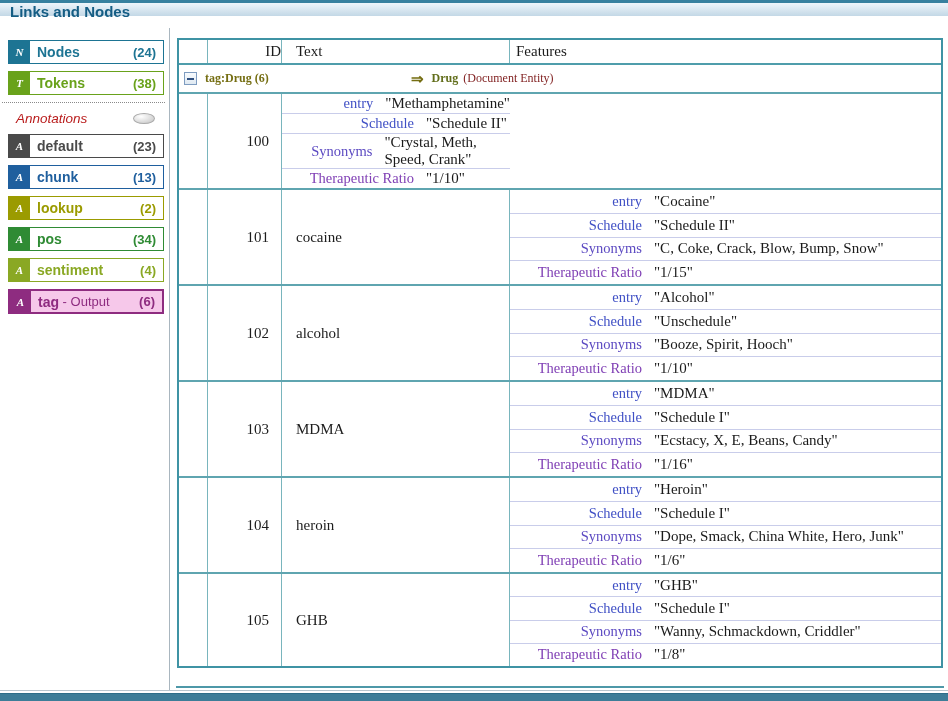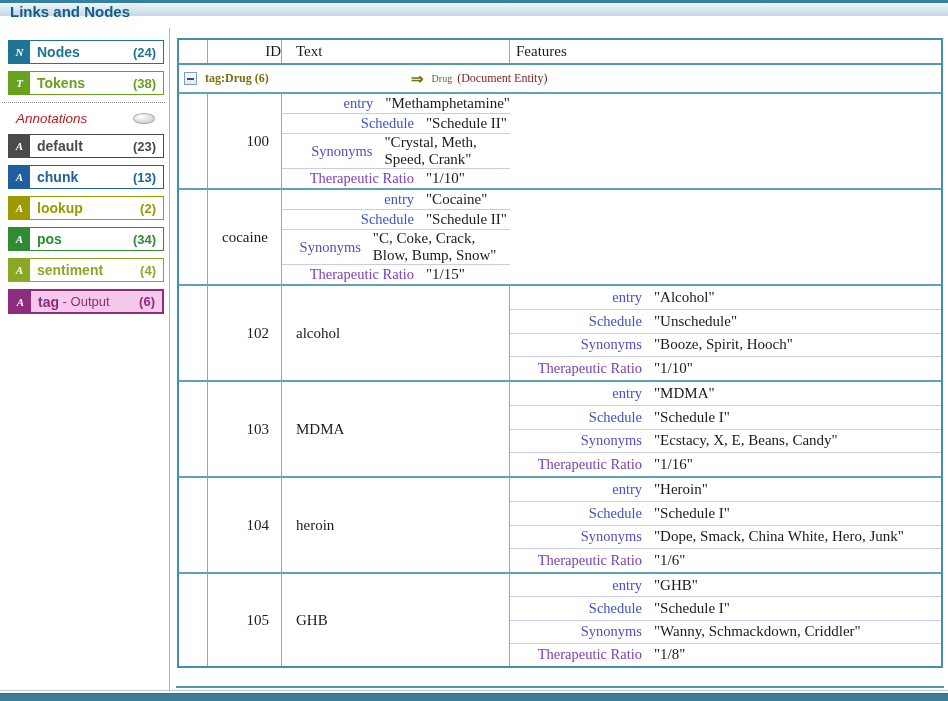--- a/index.html
+++ b/index.html
@@ -67,21 +67,21 @@
     display:flex; align-items:center;
   }
   .collapse-icon {
     position:relative; width:13px; height:13px; margin-left:5px;
     border:1px solid #7e9cc0; background:linear-gradient(#f8fbfe,#dfe9f2);
   }
   .collapse-icon .minus { position:absolute; left:2px; top:5px; width:7px; height:2px; background:#2f4f7f; }
   .group-name { margin-left:8px; font-weight:bold; color:#756e12; font-size:12px; }
   .group-arrow-cluster { position:absolute; left:232px; top:0; height:100%; display:flex; align-items:center; }
   .group-arrow { color:#756e12; font-weight:bold; font-size:15px; }
-  .group-entity { margin-left:8px; font-weight:normal; color:#626e1b; font-size:10px; }
+  .group-entity { margin-left:8px; font-weight:bold; color:#626e1b; font-size:12px; }
   .group-entity-note { margin-left:5px; color:#7f1d1d; font-size:12px; }
 
   .drow { display:grid; grid-template-columns:29px 74px 228px 1fr; height:96px; border-bottom:2px solid #5fa5b0; }
   .drow:last-child { height:92px; border-bottom:none; }
   .cell { border-right:1px solid #79b5bd; }
   .c-feat { border-right:none; display:flex; flex-direction:column; }
   .c-id { display:flex; align-items:center; justify-content:flex-end; padding-right:12px; }
   .c-text { display:flex; align-items:center; padding-left:14px; }
   .fline { flex:1; display:flex; align-items:center; border-bottom:1px solid #c9cdea; }
   .fline:last-child { border-bottom:none; }
@@ -197,20 +197,21 @@
     <span class="fvalue">"Crystal, Meth, Speed, Crank"</span>
   </div>
             <div class="fline">
     <span class="fname" style="color: rgb(128, 64, 181);">Therapeutic Ratio</span>
     <span class="fvalue">"1/10"</span>
   </div>
           </div>
   </div>
         <div class="drow">
     <div class="cell c-exp"></div>
+    <div class="cell c-id">101</div>
     <div class="cell c-text">cocaine</div>
     <div class="cell c-feat">
             <div class="fline">
     <span class="fname" style="color: rgb(64, 80, 197);">entry</span>
     <span class="fvalue">"Cocaine"</span>
   </div>
             <div class="fline">
     <span class="fname" style="color: rgb(64, 80, 197);">Schedule</span>
     <span class="fvalue">"Schedule II"</span>
   </div>

